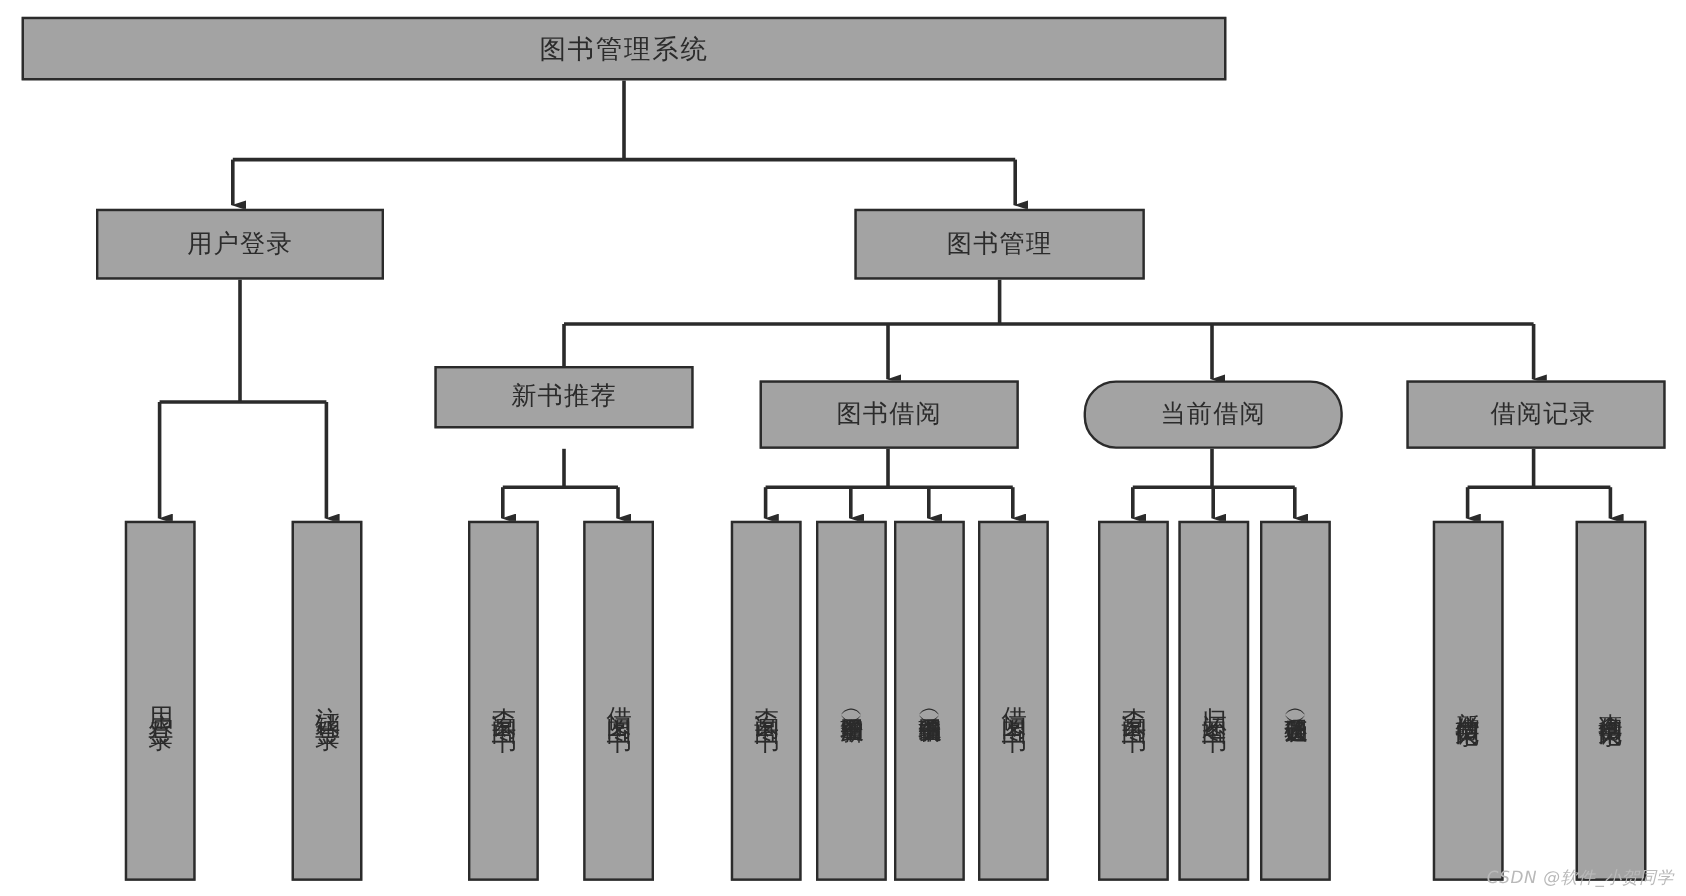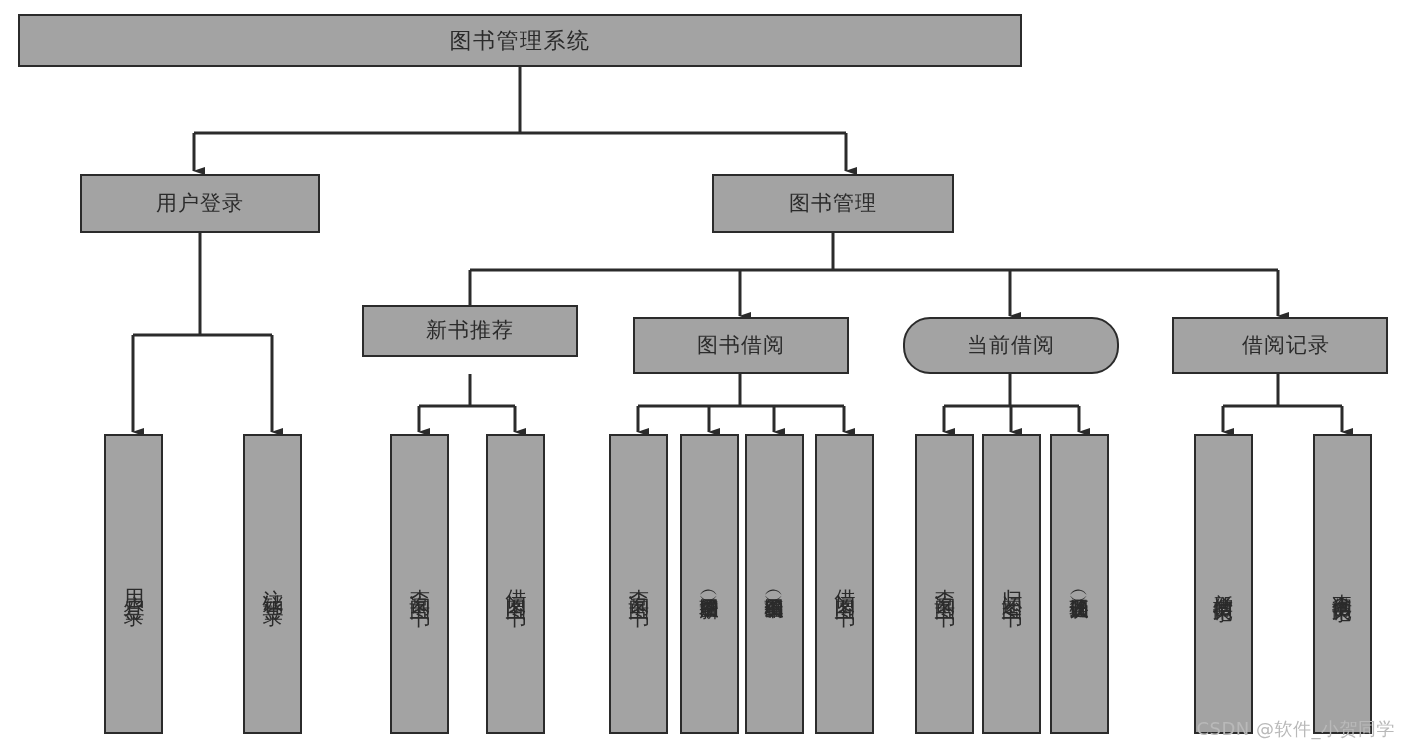--- a/index.html
+++ b/index.html
@@ -58,24 +58,25 @@
     font-size: 20px;
   }
   .node.v.vtight {
     letter-spacing: 0px;
     font-size: 19px;
   }
   .watermark {
     position: absolute;
     right: 10px;
     bottom: 6px;
-    font-size: 18px;
+    font-size: 14px;
     color: #b9b9b9;
     letter-spacing: 0.5px;
     white-space: nowrap;
+    font-style: italic;
   }
 </style>
 </head>
 <body>
 
 <div id="canvas">
 
   <svg id="wires" viewBox="0 0 1405 747" width="1405" height="747">
     <defs>
       <marker id="arw" markerWidth="10" markerHeight="12" refX="4" refY="11" orient="auto" markerUnits="userSpaceOnUse">

